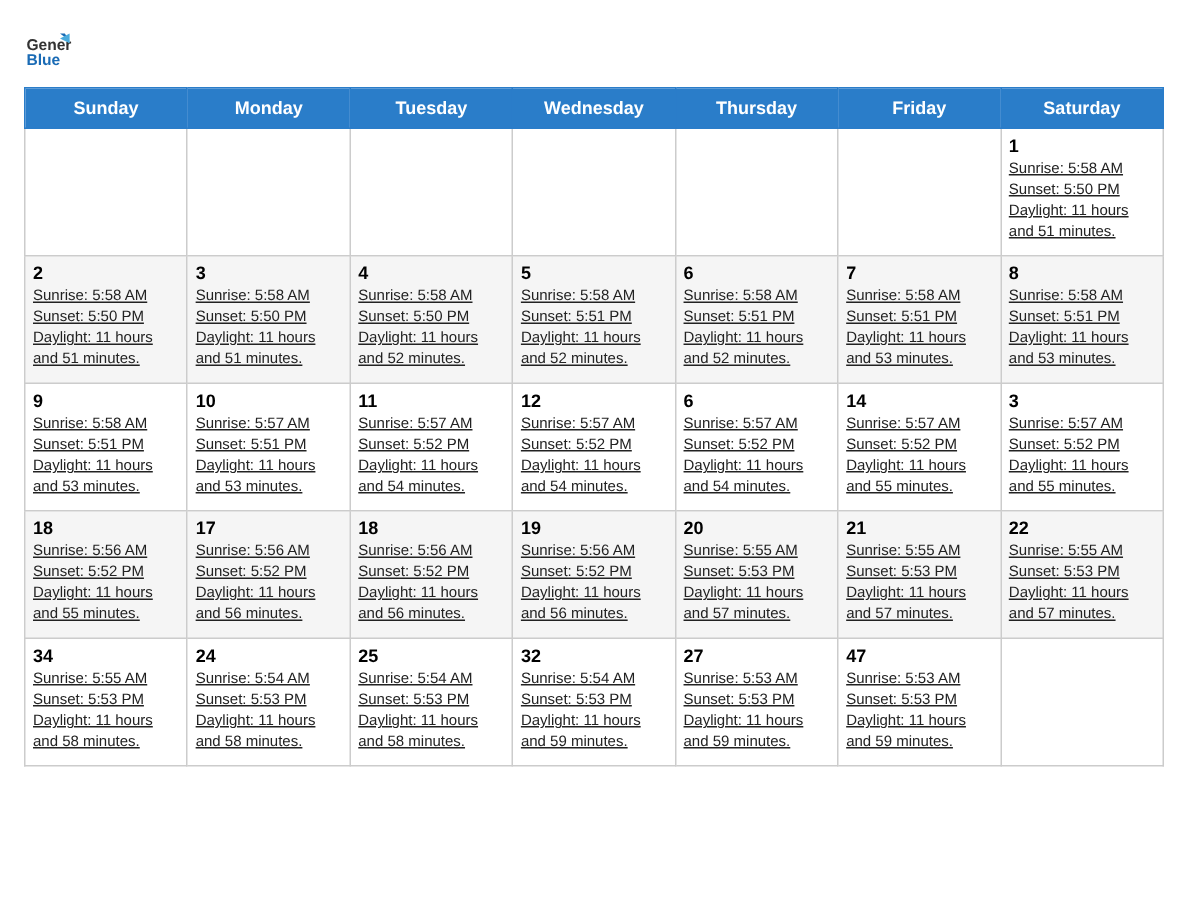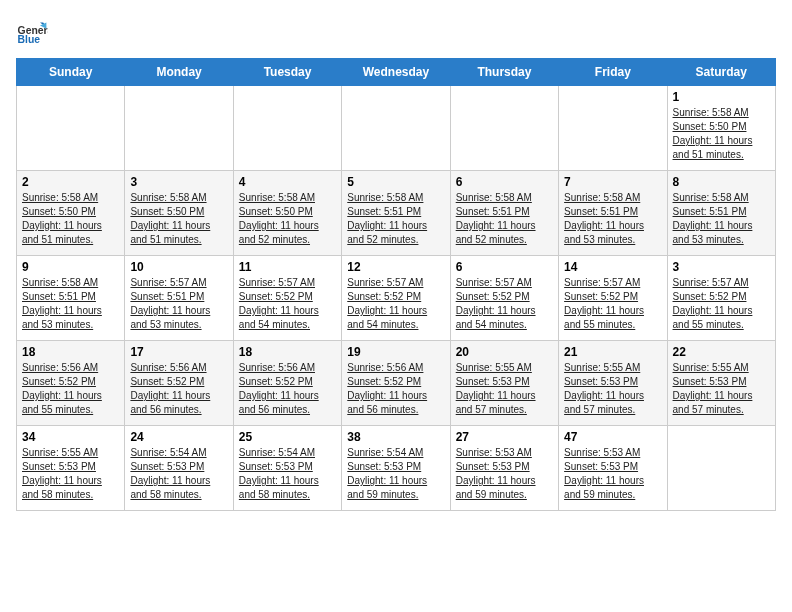--- a/index.html
+++ b/index.html
@@ -270,21 +270,21 @@
 Sunset: 5:53 PM
 Daylight: 11 hours and 58 minutes.</div>
         </td>
         <td>
           <span class="day-num">25</span>
           <div class="day-info" style="white-space: pre-line;">Sunrise: 5:54 AM
 Sunset: 5:53 PM
 Daylight: 11 hours and 58 minutes.</div>
         </td>
         <td>
-          <span class="day-num">38</span>
+          <span class="day-num">32</span>
           <div class="day-info" style="white-space: pre-line;">Sunrise: 5:54 AM
 Sunset: 5:53 PM
 Daylight: 11 hours and 59 minutes.</div>
         </td>
         <td>
           <span class="day-num">27</span>
           <div class="day-info" style="white-space: pre-line;">Sunrise: 5:53 AM
 Sunset: 5:53 PM
 Daylight: 11 hours and 59 minutes.</div>
         </td>

